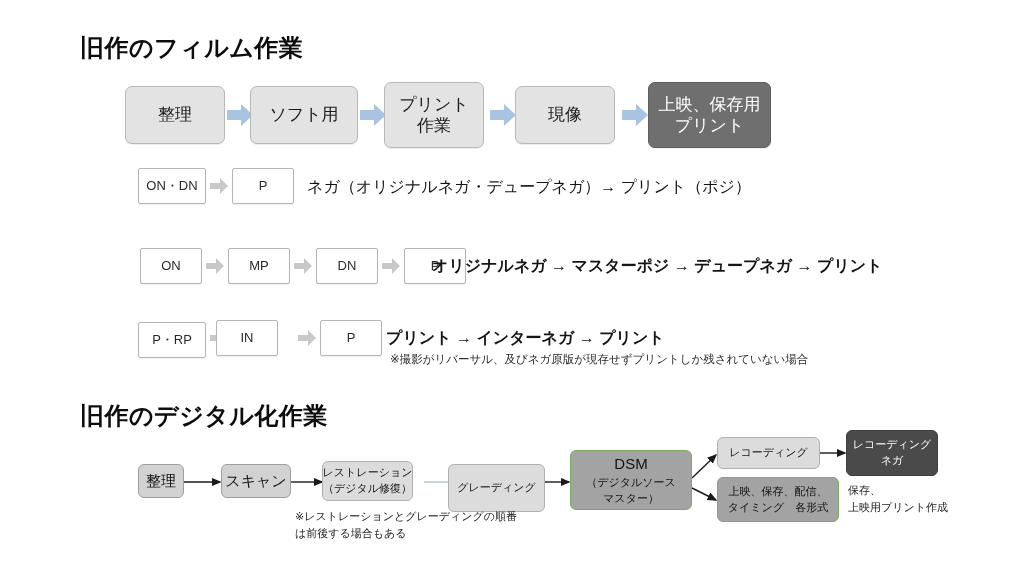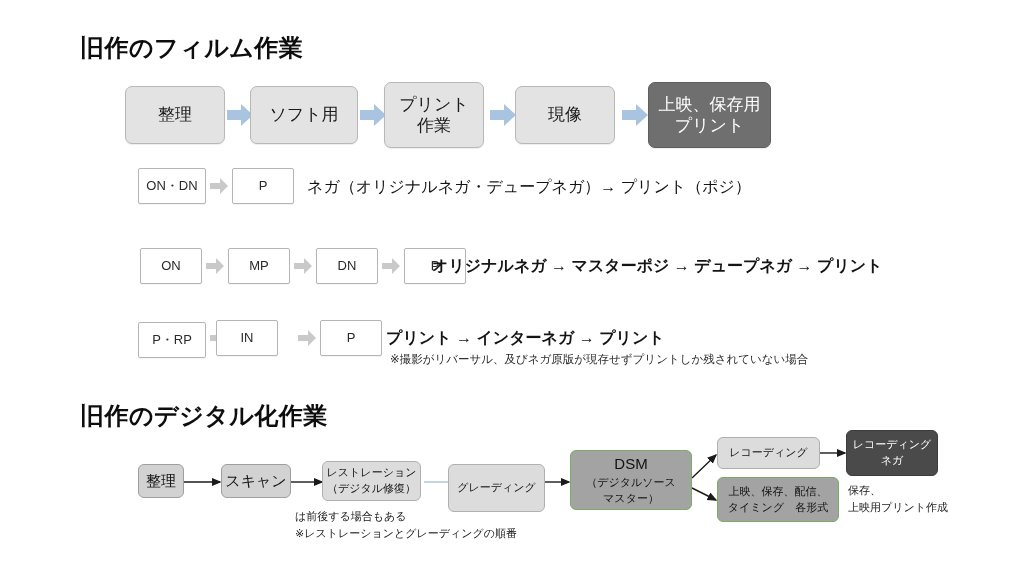--- a/index.html
+++ b/index.html
@@ -274,21 +274,21 @@
   </svg>
 
   <div class="dbox gray" style="left:138px;top:464px;width:46px;height:34px;">
     <span class="l1">整理</span>
   </div>
 
   <div class="dbox gray" style="left:221px;top:464px;width:70px;height:34px;">
     <span class="l1">スキャン</span>
   </div>
 
-  <div class="dbox gray-light" style="left:322px;top:461px;width:99px;height:40px;">
+  <div class="dbox gray-light" style="left:322px;top:461px;width:91px;height:40px;">
     <span class="sm">レストレーション</span>
     <span class="sm">（デジタル修復）</span>
   </div>
 
   <div class="dbox gray-light" style="left:448px;top:464px;width:97px;height:48px;">
     <span class="sm">グレーディング</span>
   </div>
 
   <div class="dbox green" style="left:570px;top:450px;width:122px;height:60px;">
     <span class="l1">DSM</span>
@@ -304,22 +304,22 @@
     <span class="sm">レコーディング</span>
     <span class="sm">ネガ</span>
   </div>
 
   <div class="dbox green" style="left:717px;top:477px;width:122px;height:45px;">
     <span class="sm">上映、保存、配信、</span>
     <span class="sm">タイミング　各形式</span>
   </div>
 
   <div class="caption" style="left:295px;top:508px;">
+    <div>※レストレーションとグレーディングの順番</div>
     <div>は前後する場合もある</div>
-    <div>※レストレーションとグレーディングの順番</div>
   </div>
 
   <div class="caption" style="left:848px;top:482px;">
     <div>保存、</div>
     <div>上映用プリント作成</div>
   </div>
 
 </div>
 
 </body></html>

